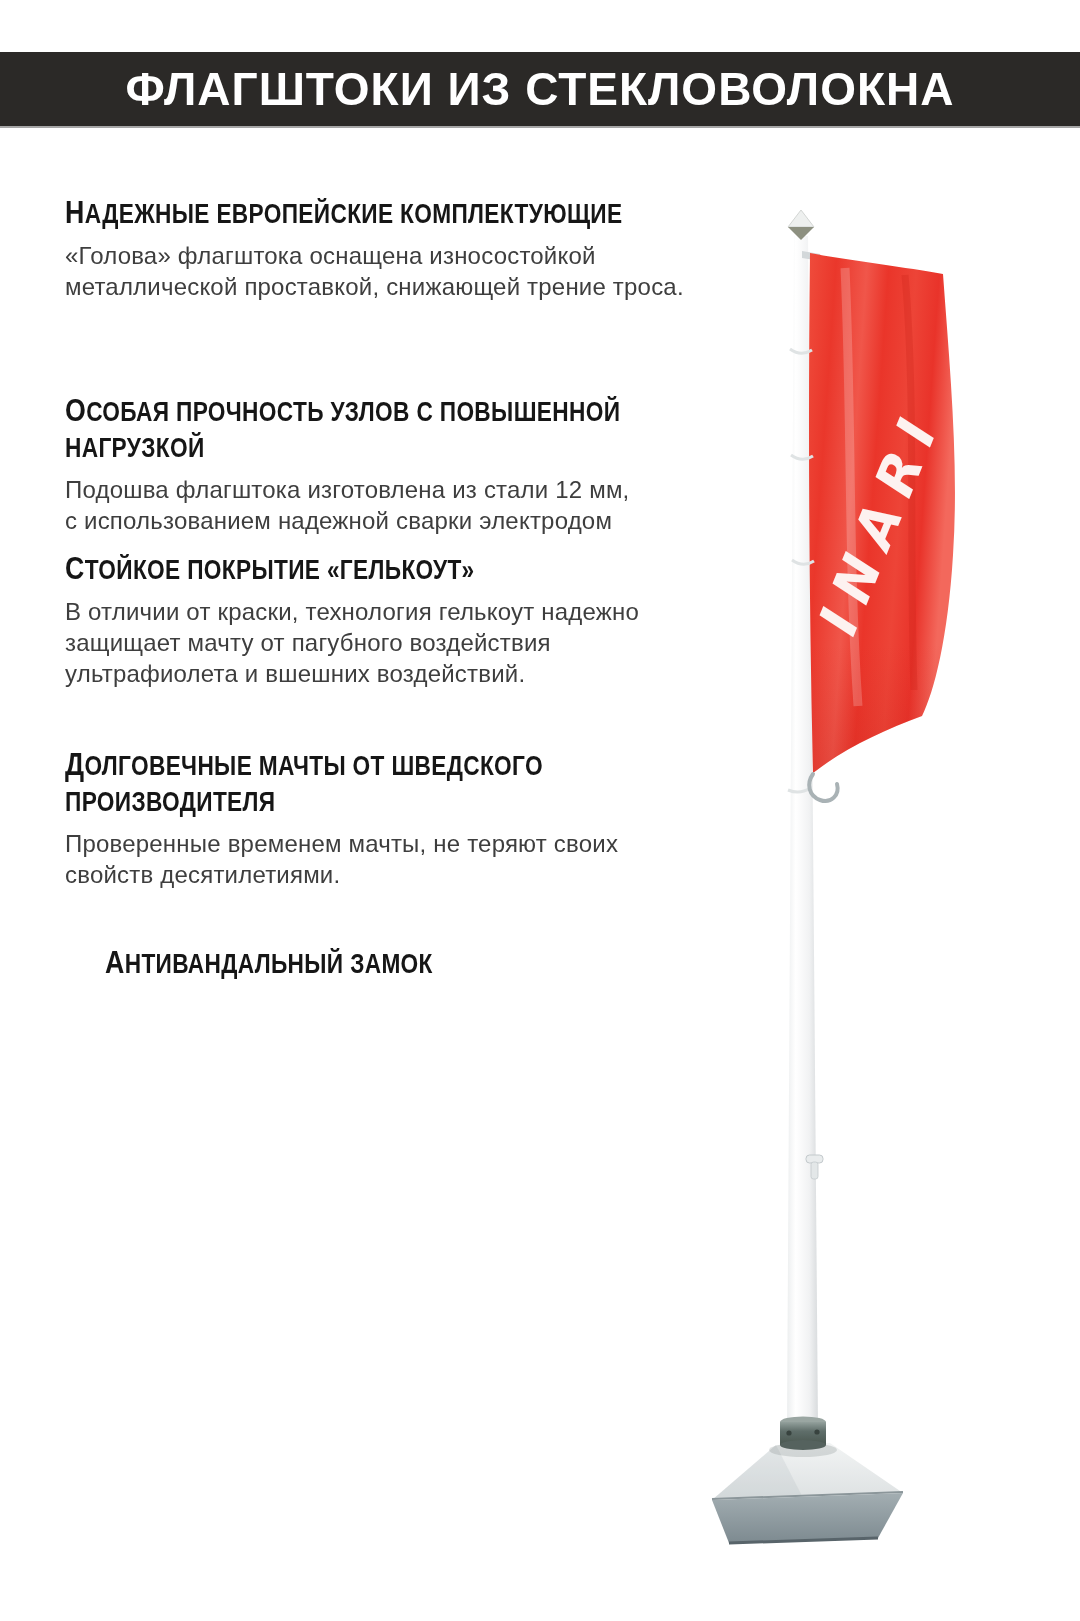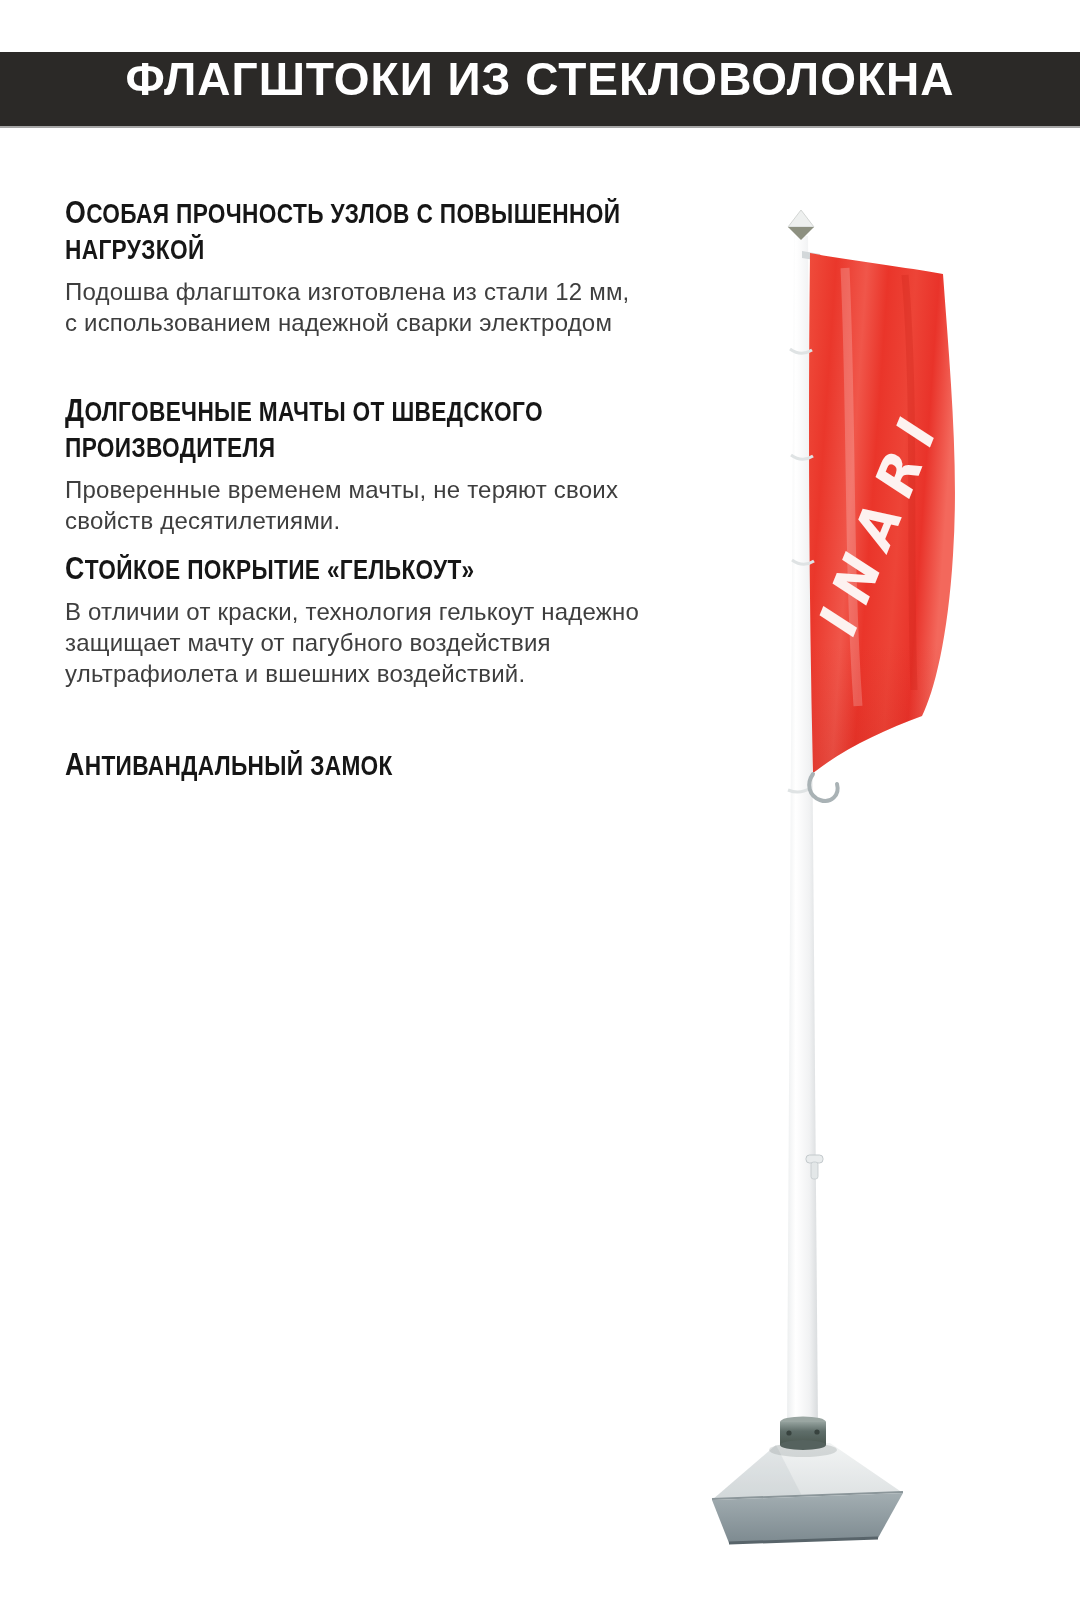--- a/index.html
+++ b/index.html
@@ -8,38 +8,38 @@
     width:1080px;height:1621px;
     background:#ffffff;
     overflow:hidden;
     font-family:"Liberation Sans","DejaVu Sans",sans-serif;
   }
   
   .banner{
     position:absolute;left:0;top:52px;width:1080px;height:74px;
     background:#2b2927;
     border-bottom:2px solid #a6a6a6;
-    display:flex;align-items:flex-start;justify-content:center;
+    display:flex;align-items:center;justify-content:center;
   }
   .banner h1{
     margin:0;
     color:#ffffff;
     font-size:46px;
     font-weight:700;
     letter-spacing:1px;
     white-space:nowrap;
   }
   
   .features{position:absolute;left:65px;top:0;width:700px;height:100%;}
   .feature{position:absolute;left:0;width:700px;}
   .feature:nth-child(1){top:194px;}
   .feature:nth-child(2){top:358px;margin-top:34px;}
   .feature:nth-child(3){top:550px;}
   .feature:nth-child(4){top:746px;}
-  .feature:nth-child(5){top:944px;}
+  .feature:nth-child(5){top:944px;margin-left:40px;}
   .feature-heading{
     margin:0 0 8px 0;
     font-size:27px;
     line-height:36px;
     font-weight:700;
     color:#161616;
     letter-spacing:.4px;
     white-space:pre-line;
     transform:scaleX(.84);
     transform-origin:left top;
@@ -68,36 +68,41 @@
 <body>
 
 <div class="page">
 
   <header class="banner">
     <h1>ФЛАГШТОКИ ИЗ СТЕКЛОВОЛОКНА</h1>
   </header>
 
   <section class="features">
     <article class="feature">
+      <h2 class="feature-heading">НАДЕЖНЫЕ ЕВРОПЕЙСКИЕ КОМПЛЕКТУЮЩИЕ</h2>
+      <p class="feature-body">«Голова» флагштока оснащена износостойкой
+металлической проставкой, снижающей трение троса.</p>
+    </article>
+    <article class="feature">
       <h2 class="feature-heading">ОСОБАЯ ПРОЧНОСТЬ УЗЛОВ С ПОВЫШЕННОЙ
 НАГРУЗКОЙ</h2>
       <p class="feature-body">Подошва флагштока изготовлена из стали 12 мм,
 с использованием надежной сварки электродом</p>
     </article>
     <article class="feature">
+      <h2 class="feature-heading">СТОЙКОЕ ПОКРЫТИЕ «ГЕЛЬКОУТ»</h2>
+      <p class="feature-body">В отличии от краски, технология гелькоут надежно
+защищает мачту от пагубного воздействия
+ультрафиолета и вшешних воздействий.</p>
+    </article>
+    <article class="feature">
       <h2 class="feature-heading">ДОЛГОВЕЧНЫЕ МАЧТЫ ОТ ШВЕДСКОГО
 ПРОИЗВОДИТЕЛЯ</h2>
       <p class="feature-body">Проверенные временем мачты, не теряют своих
 свойств десятилетиями.</p>
-    </article>
-    <article class="feature">
-      <h2 class="feature-heading">СТОЙКОЕ ПОКРЫТИЕ «ГЕЛЬКОУТ»</h2>
-      <p class="feature-body">В отличии от краски, технология гелькоут надежно
-защищает мачту от пагубного воздействия
-ультрафиолета и вшешних воздействий.</p>
     </article>
     <article class="feature">
       <h2 class="feature-heading">АНТИВАНДАЛЬНЫЙ ЗАМОК</h2>
     </article>
   </section>
 
   <svg class="pole-art" viewBox="0 0 1080 1621" aria-hidden="true">
     <defs>
       <linearGradient id="gPole" x1="0" y1="0" x2="1" y2="0">
         <stop offset="0" stop-color="#eceeef"></stop>

